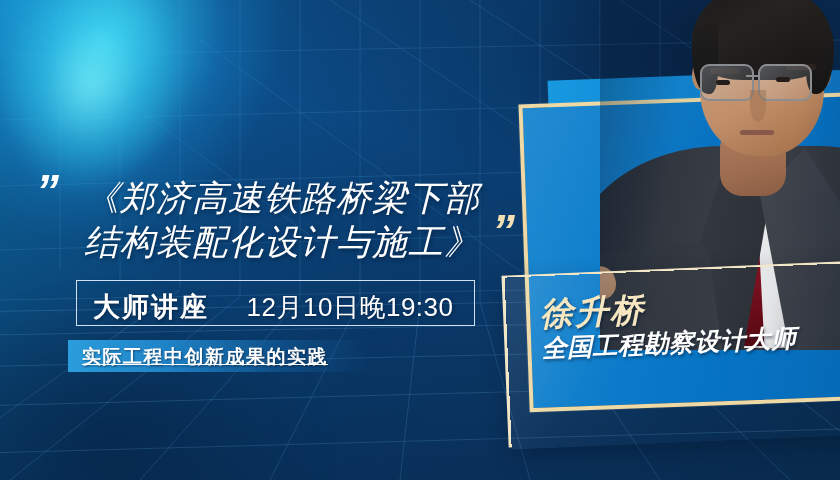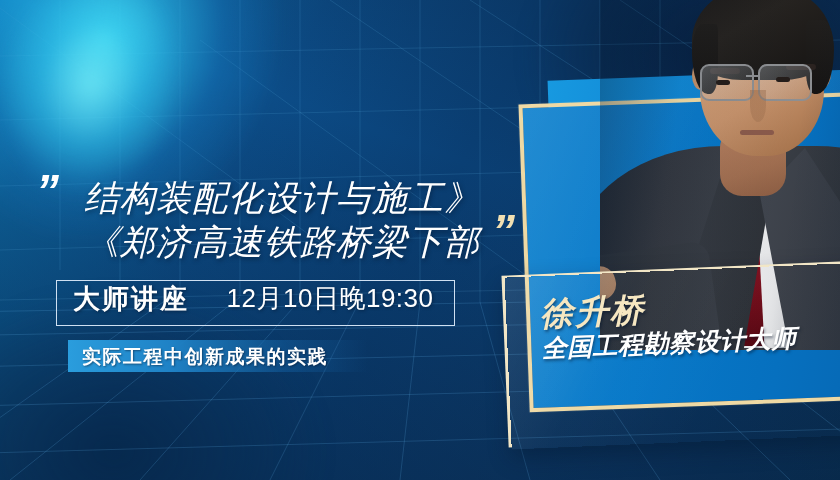--- a/index.html
+++ b/index.html
@@ -119,34 +119,34 @@
     color:#f6e9c6;letter-spacing:4px;
     text-shadow:2px 3px 5px rgba(3,18,40,.6);}
   .qmark{position:absolute;font-weight:bold;font-style:italic;line-height:1;}
   .qmark-left{left:36px;top:168px;font-size:46px;color:#ffffff;}
   .qmark-right{left:492px;top:208px;font-size:46px;color:#f2e0b2;}
   .maintitle{position:absolute;left:84px;top:176px;width:430px;
     font-size:35px;font-style:italic;color:#ffffff;line-height:1.26;
     letter-spacing:1px;text-shadow:1px 2px 4px rgba(3,18,40,.55);}
   .maintitle div{white-space:nowrap;}
 
-  .infobox{position:absolute;left:56px;top:280px;height:44px;
-    border:1.6px solid #cfe0f2;display:flex;align-items:flex-start;}
+  .infobox{position:absolute;left:76px;top:280px;height:44px;
+    border:1.6px solid #cfe0f2;display:flex;align-items:flex-end;}
   .infobox-left{display:flex;align-items:center;padding:0 16px;}
   .infobox-left span{font-size:27px;font-weight:bold;color:#ffffff;letter-spacing:2px;
     text-shadow:1px 1px 3px rgba(3,18,40,.55);}
   .infobox-div{width:1.6px;background:#cfe0f2;}
   .infobox-right{display:flex;align-items:center;padding:0 20px;}
   .infobox-right span{font-size:26px;color:#ffffff;letter-spacing:.5px;
     text-shadow:1px 1px 3px rgba(3,18,40,.5);}
 
   .subbar{position:absolute;left:68px;top:340px;width:300px;height:32px;
     background:linear-gradient(90deg,#2a9ddd 0%,#1f82c6 34%,rgba(20,100,168,.45) 72%,rgba(16,86,150,0) 100%);}
   .subbar span{position:absolute;left:14px;top:4px;font-size:19px;font-weight:bold;color:#ffffff;
-    letter-spacing:1.5px;text-shadow:1px 1px 2px rgba(3,18,40,.5);}
+    letter-spacing:1.5px;text-shadow:1px 1px 2px rgba(3,18,40,.5);text-decoration:underline;}
 </style>
 </head>
 <body>
 
 <div id="poster">
 
   <div class="bg-grad-main"></div>
   <div class="bg-vert"></div>
   <div class="dark-tr"></div>
   <div class="dark-bl"></div>
@@ -250,22 +250,22 @@
       <div class="speaker-name">徐升桥</div>
       <div class="speaker-title">全国工程勘察设计大师</div>
     </div>
   </div>
 
 
   <div class="qmark qmark-left">”</div>
   <div class="qmark qmark-right">”</div>
 
   <div class="maintitle">
+    <div>《郑济高速铁路桥梁下部</div>
     <div>结构装配化设计与施工》</div>
-    <div>《郑济高速铁路桥梁下部</div>
   </div>
 
   <div class="infobox">
     <div class="infobox-left">
       <span>大师讲座</span>
     </div>
     <div class="infobox-div"></div>
     <div class="infobox-right">
       <span>12月10日晚19:30</span>
     </div>

